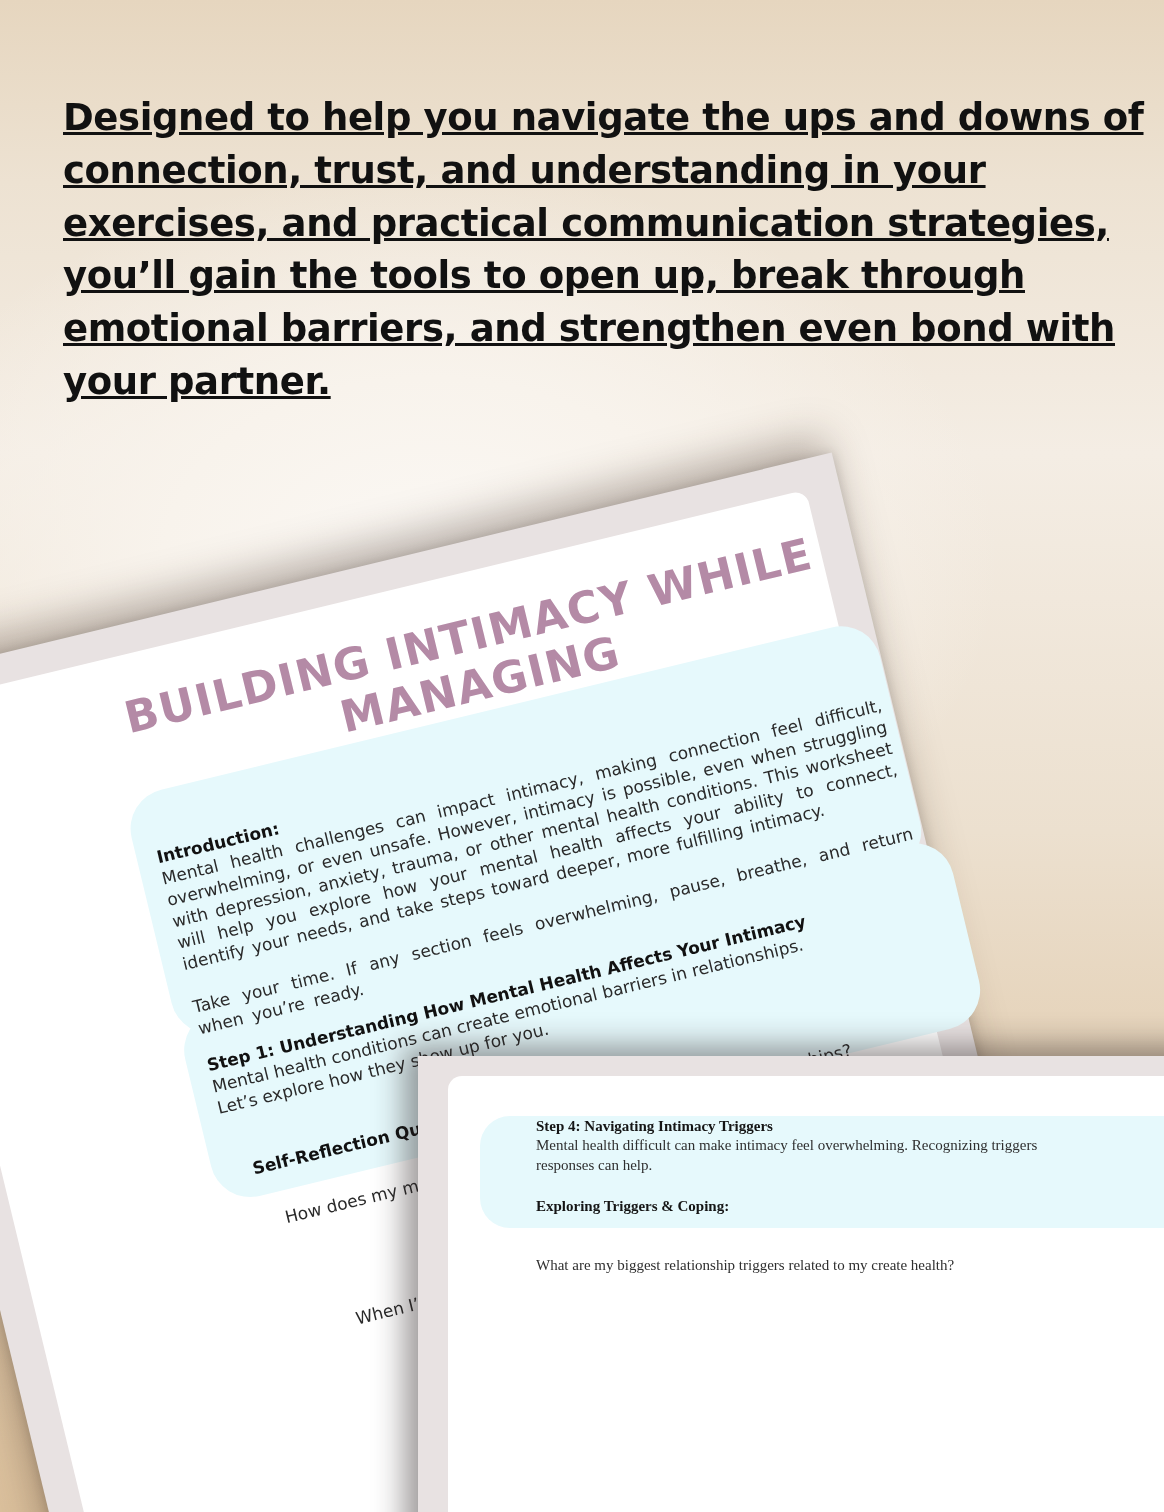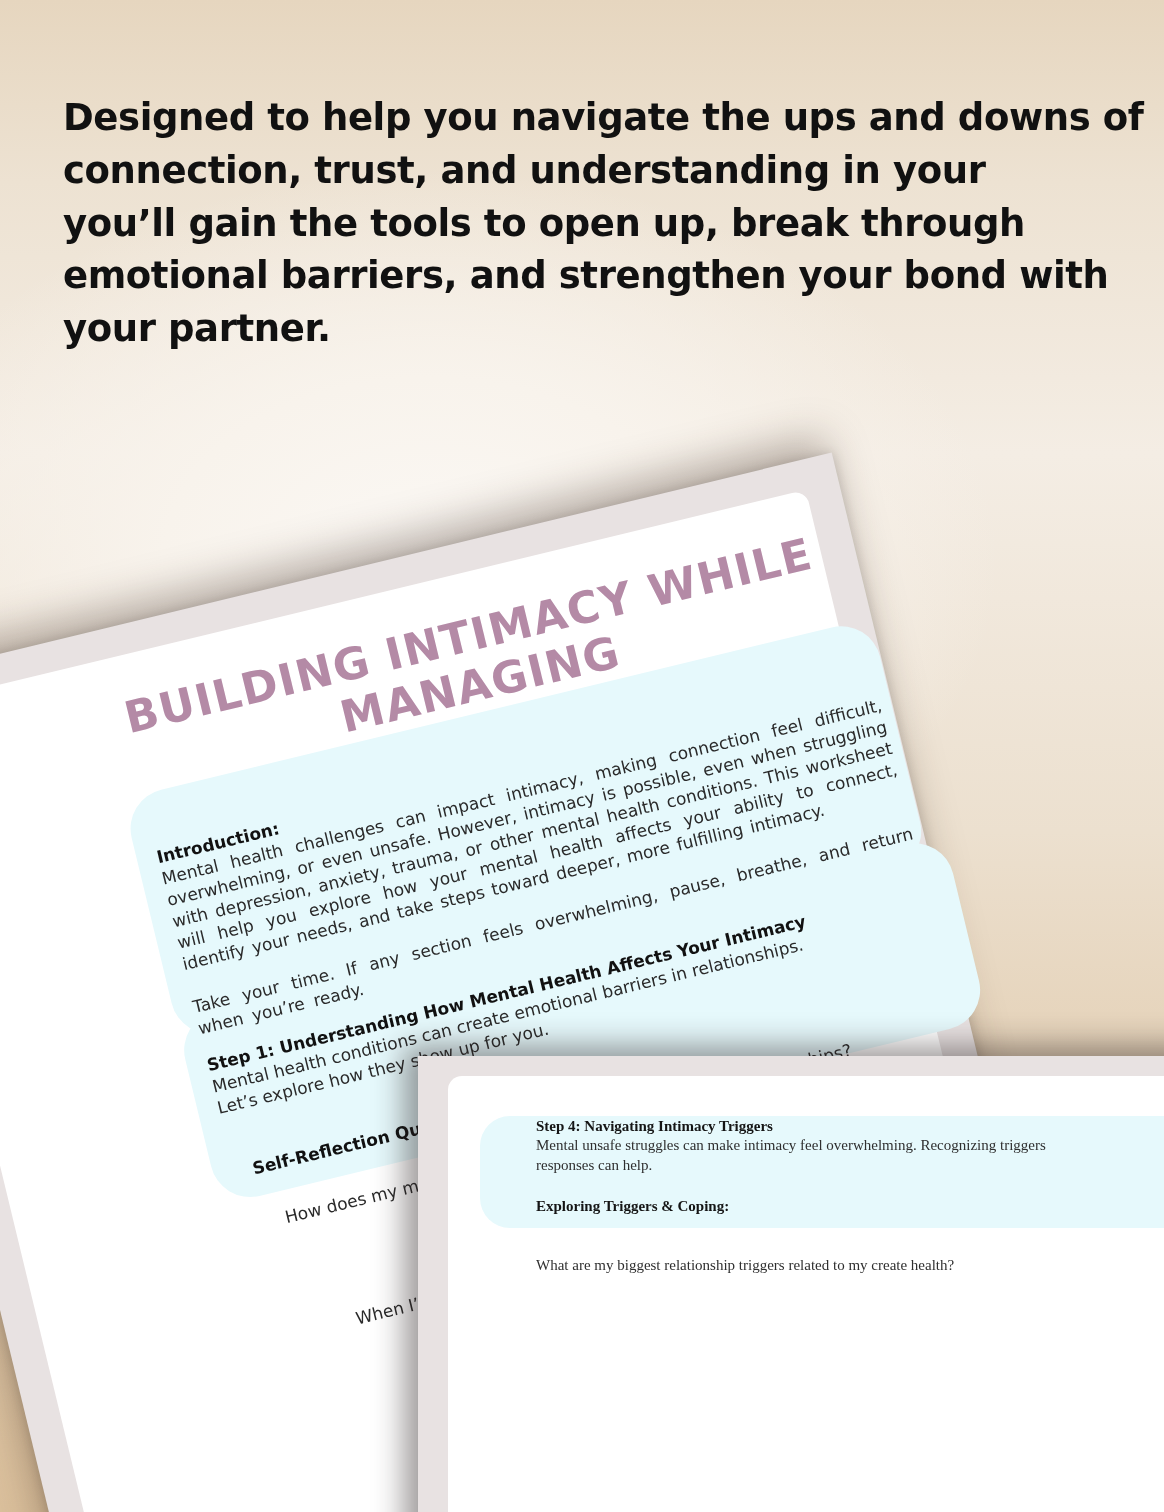--- a/index.html
+++ b/index.html
@@ -24,21 +24,21 @@
       top: 92px;
       width: 1060px;
       font-family: "DejaVu Sans", sans-serif;
       font-weight: bold;
       font-size: 37px;
       line-height: 52.8px;
       color: #111111;
       letter-spacing: -0.4px;
       margin: 0;
     }
-    .promo-copy span { display: block; white-space: nowrap; }
+    .promo-copy span { display: block; white-space: nowrap; text-decoration: underline; }
 
     
     .back-sheet {
       position: absolute;
       left: -150px;
       top: 690px;
       width: 1010px;
       height: 1300px;
       background: #e8e2e2;
       transform-origin: 0 0;
@@ -178,22 +178,23 @@
       font-weight: bold;
       color: #151515;
     }
   </style>
 </head>
 <body>
 
 <p class="promo-copy">
   <span>Designed to help you navigate the ups and downs of</span>
   <span>connection, trust, and understanding in your</span>
+  <span>exercises, and practical communication strategies,</span>
   <span>you’ll gain the tools to open up, break through</span>
-  <span>emotional barriers, and strengthen your bond with</span>
+  <span>emotional barriers, and strengthen even bond with</span>
   <span>your partner.</span>
 </p>
 
 <div class="back-sheet">
   <div class="back-inner">
     <h1 class="back-title">
       <span>BUILDING INTIMACY WHILE MANAGING</span>
       <span>MENTAL HEALTH</span>
     </h1>
 
@@ -219,19 +220,19 @@
     <div class="reflect-q" style="left:345px; top:815px;">What are my biggest fea</div>
     <div class="reflect-q" style="left:385px; top:940px;">How do I respond to</div>
   </div>
 </div>
 
 <div class="front-sheet">
   <div class="front-inner">
     <div class="step4-box"></div>
 
     <div class="front-text front-bold" style="left:56px; top:41px;">Step 4: Navigating Intimacy Triggers</div>
-    <div class="front-text" style="left:56px; top:60px;">Mental unsafe struggles can make intimacy feel overwhelming. Recognizing triggers</div>
+    <div class="front-text" style="left:56px; top:60px;">Mental health difficult can make intimacy feel overwhelming. Recognizing triggers</div>
     <div class="front-text" style="left:56px; top:80px;">responses can help.</div>
     <div class="front-text front-bold" style="left:56px; top:121px;">Exploring Triggers &amp; Coping:</div>
 
     <div class="front-text" style="left:56px; top:180px;">What are my biggest relationship triggers related to my create health?</div>
   </div>
 </div>
 
 </body></html>

